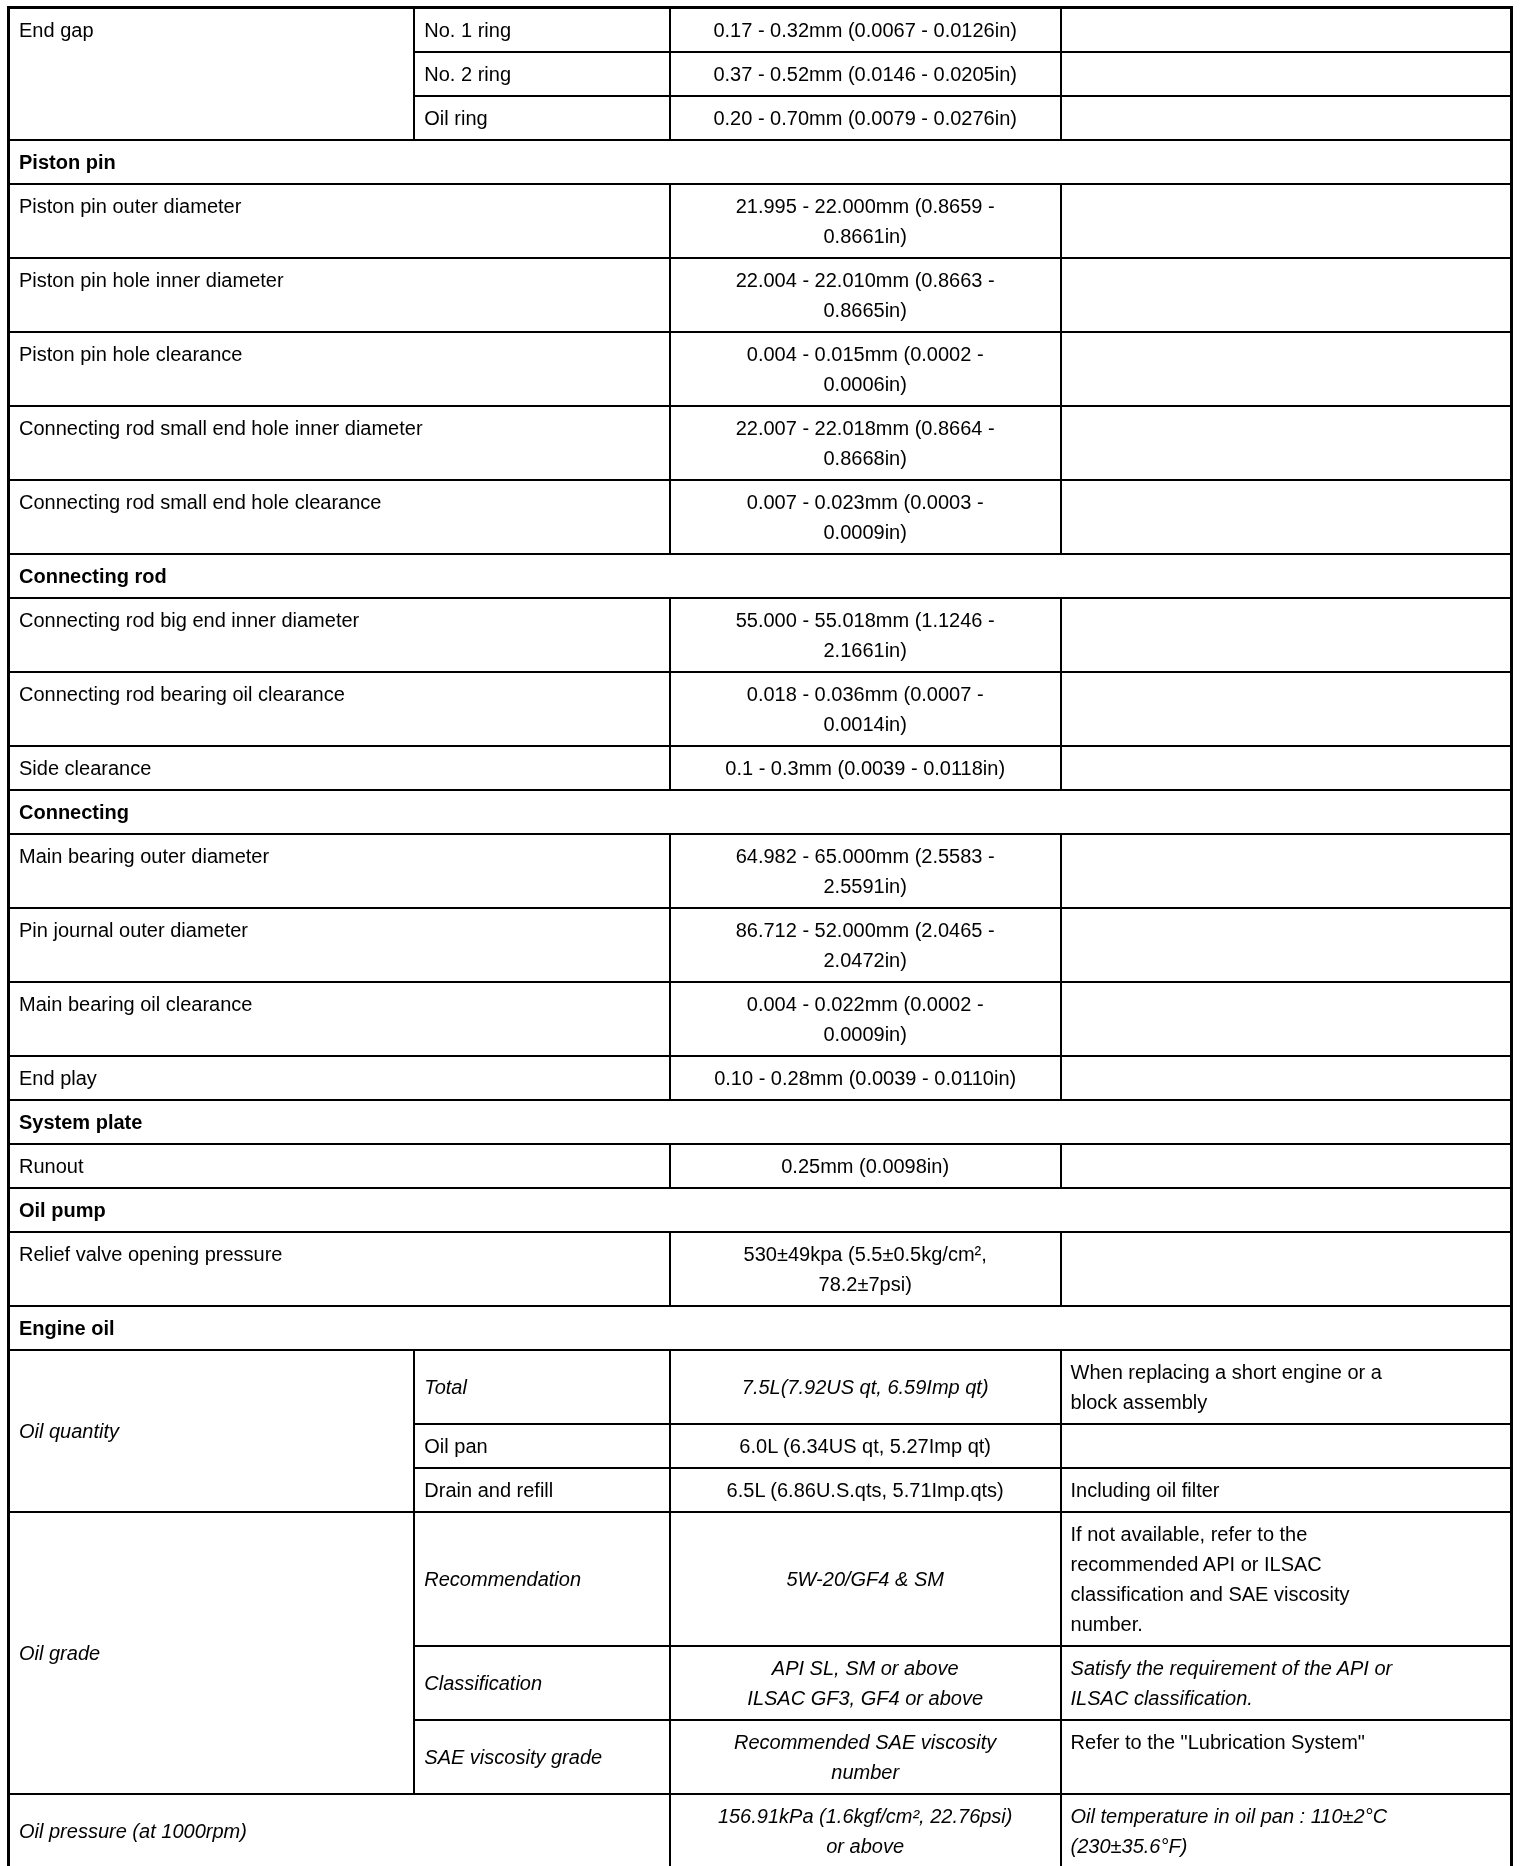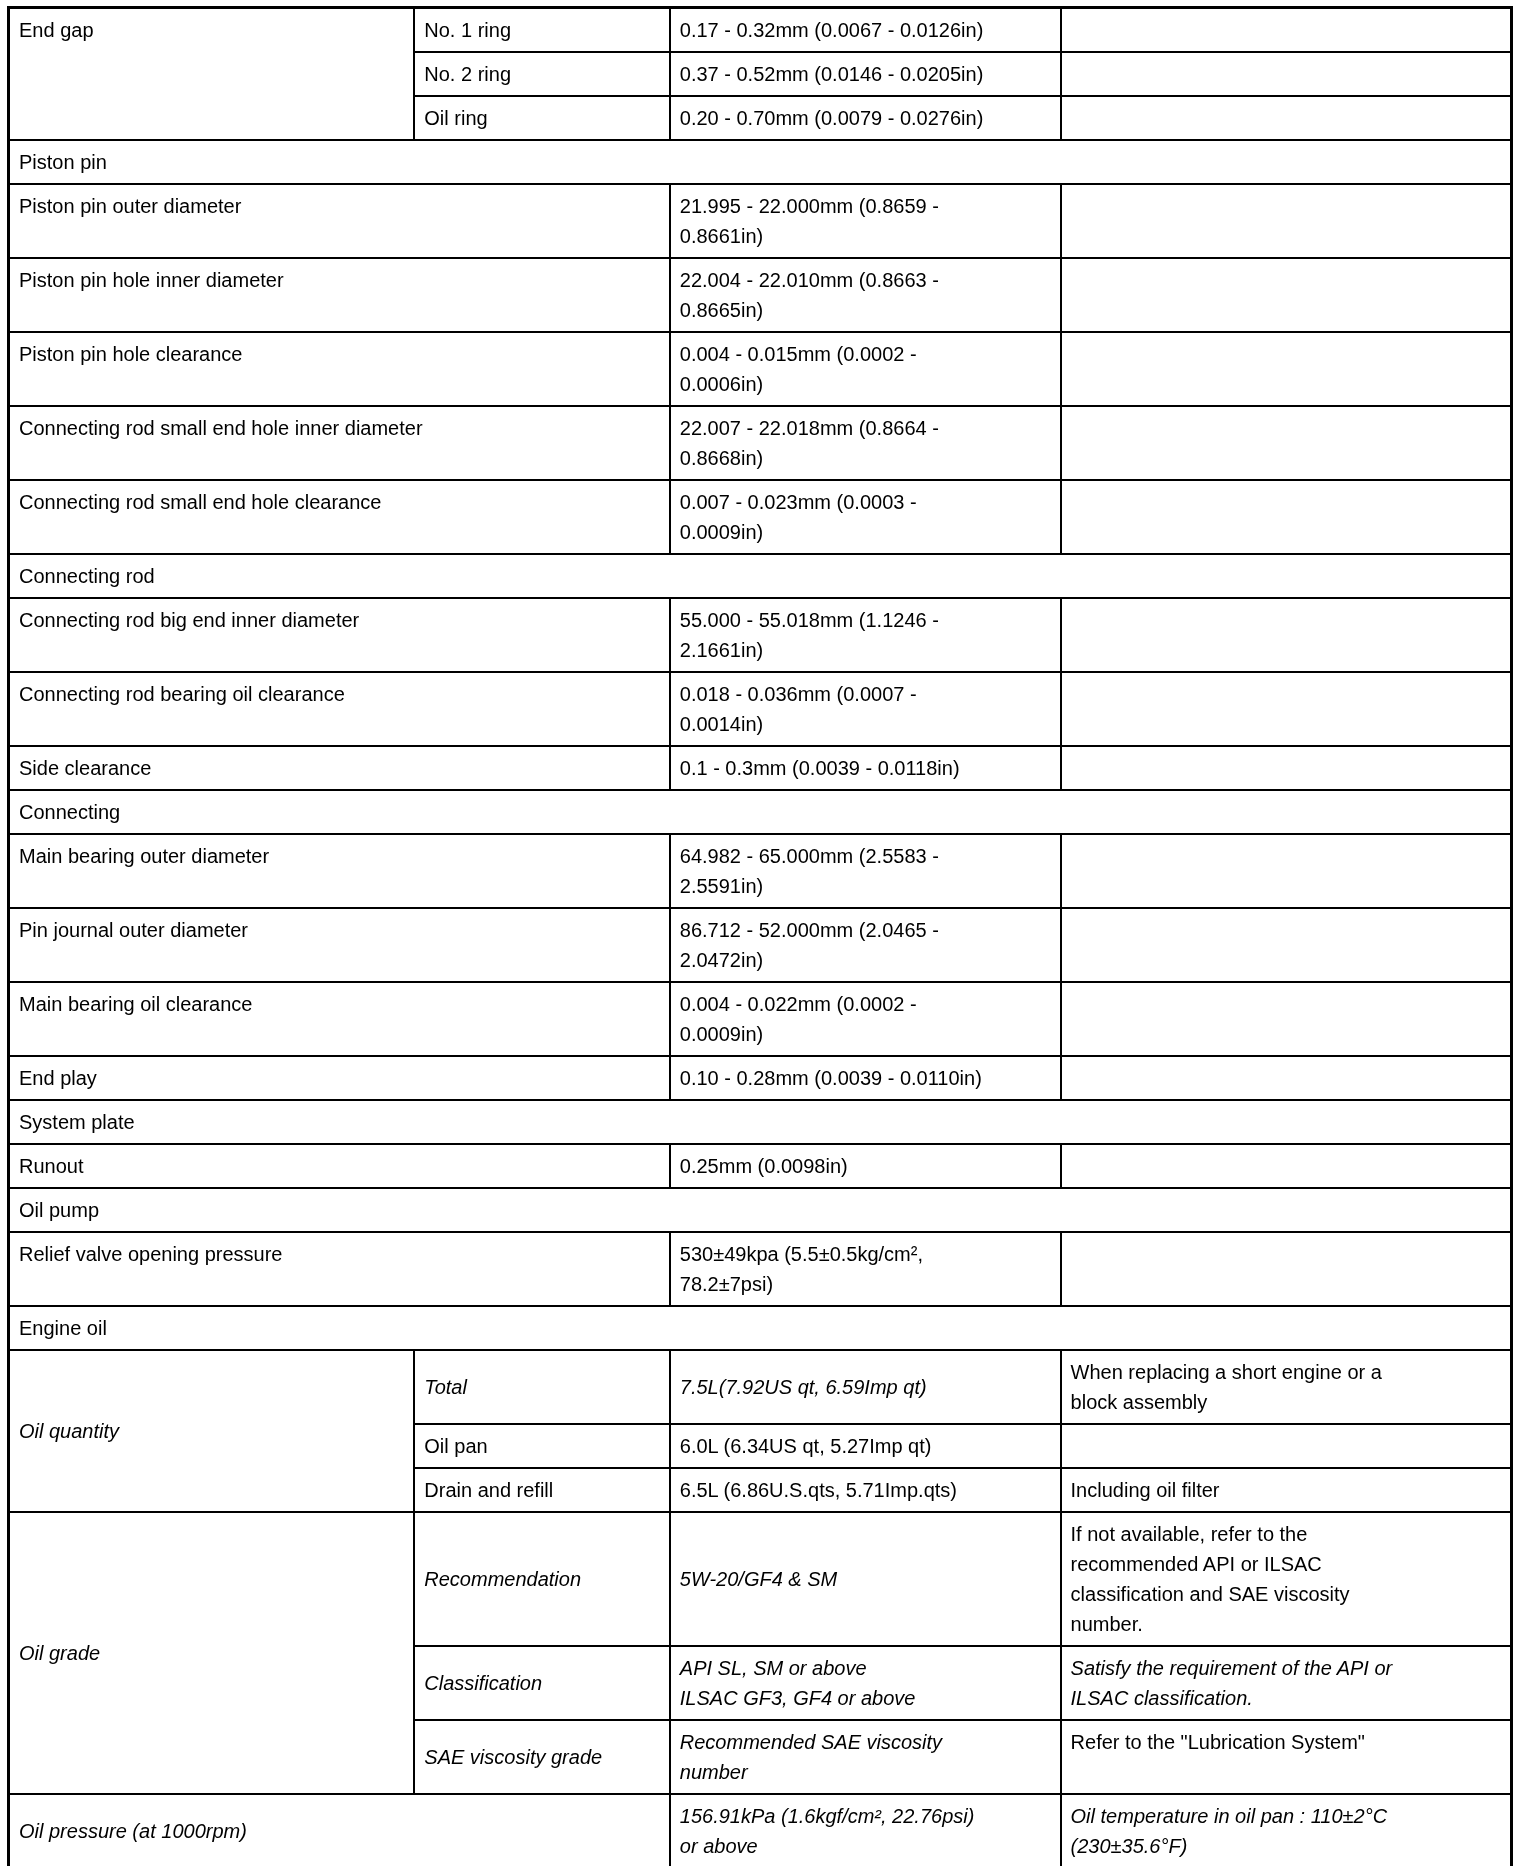--- a/index.html
+++ b/index.html
@@ -24,23 +24,24 @@
   table.spec td {
     border: 2px solid #000;
     padding: 6px 9px;
     line-height: 30px;
     vertical-align: top;
     text-align: left;
     white-space: pre-line;
     overflow-wrap: break-word;
   }
   table.spec td.section {
-    font-weight: normal;
+    font-weight: bold;
   }
   table.spec td.center {
+    text-align: center;
   }
   table.spec td.vmiddle {
     vertical-align: middle;
     font-style: italic;
   }
 </style>
 </head>
 <body>
 
 <div class="doc">

